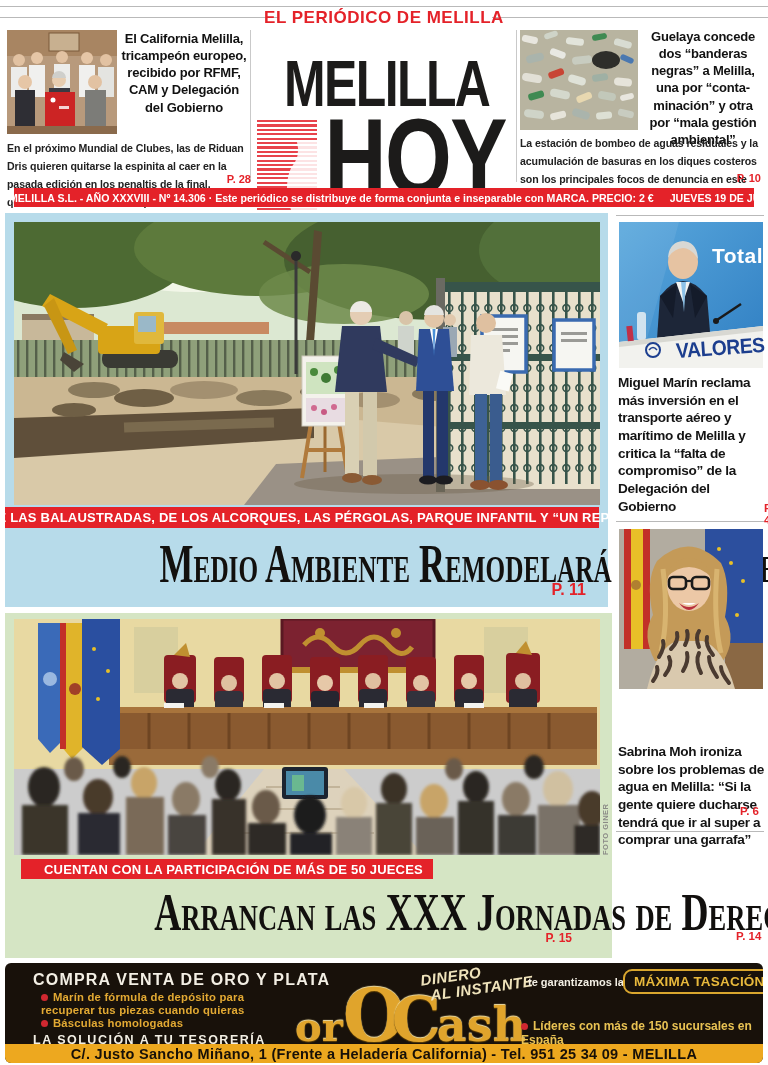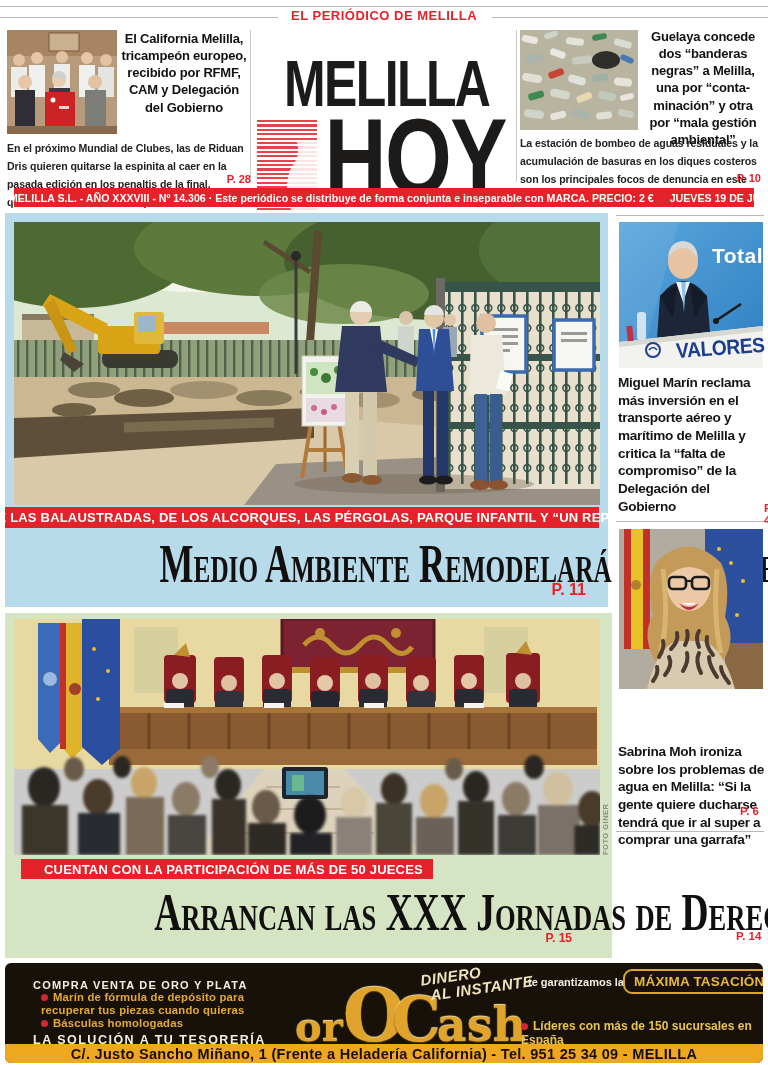--- a/index.html
+++ b/index.html
@@ -5,21 +5,21 @@
   * { margin:0; padding:0; box-sizing:border-box; }
   body { background:#e9e9e9; font-family:"Liberation Sans", sans-serif; }
   #page { position:relative; width:768px; height:1065px; background:#fff; margin:0 auto; overflow:hidden; }
 
   .abs { position:absolute; }
   .rule-h { position:absolute; background:#b9b9b9; height:1px; }
   .rule-v { position:absolute; background:#c9c9c9; width:1px; }
 
   
   .tagline { position:absolute; top:8px; left:0; width:768px; text-align:center;
-             color:#e42229; font-weight:bold; font-size:13px; letter-spacing:.5px; }
+             color:#e42229; font-weight:bold; font-size:17px; letter-spacing:.5px; }
 
   
   .mini-headline { font-weight:bold; font-size:13px; line-height:1.32; text-align:center; color:#111; letter-spacing:-.2px; }
   .summary { font-weight:bold; font-size:10.6px; line-height:1.3; color:#222; letter-spacing:-.1px; }
   .pref { color:#e42229; font-weight:bold; font-size:11px; }
 
   
   .mast-line1 { position:absolute; top:26px; left:0; width:262px; text-align:center; }
   .mast-line1 span, .mast-line2 span.word { display:inline-block; font-weight:900; color:#1c1b1a;
       transform:scaleX(.78); transform-origin:center; letter-spacing:-2px; white-space:nowrap; }
@@ -53,21 +53,21 @@
   .photo-credit { position:absolute; color:#8a8a86; font-size:7.5px; font-weight:bold;
       transform:rotate(-90deg); transform-origin:left top; letter-spacing:.5px; white-space:nowrap; }
 
   
   .ov-todo { position:absolute; color:#fff; font-weight:bold; font-size:21px; letter-spacing:.5px; }
   .ov-valores { position:absolute; color:#1c3e8e; font-weight:900; font-size:21px; letter-spacing:-.5px;
       transform:rotate(-4deg) scaleX(.92); }
 
   
   .ad { position:absolute; left:5px; top:963px; width:758px; height:100px; background:#18110a; border-radius:6px; overflow:hidden; }
-  .ad-title { position:absolute; left:28px; top:8px; color:#f3efe4; font-weight:bold; font-size:11px; letter-spacing:1.2px;margin-top:8px; }
+  .ad-title { position:absolute; left:28px; top:8px; color:#f3efe4; font-weight:bold; font-size:16px; letter-spacing:1.2px; }
   .ad-bullet { position:absolute; color:#e2a933; font-weight:bold; font-size:11.3px; line-height:1.15; letter-spacing:.2px; }
   .ad-bullet .dot, .ad-bullet-w .dot { display:inline-block; width:7px; height:7px; border-radius:50%; background:#d02830; margin-right:5px; }
   .ad-tagline { position:absolute; left:28px; top:70px; color:#f3efe4; font-weight:bold; font-size:12.5px; letter-spacing:1.5px; }
   .ad-logo { position:absolute; left:290px; top:10px; width:240px; color:#e0a42c; font-family:"DejaVu Serif", serif; font-weight:bold;
       text-shadow:0 1px 1px #5d3f06, 0 -1px 1px #f8e6a8; white-space:nowrap; }
   .ad-logo .p1 { font-size:40px; }
   .ad-logo .p2 { font-size:72px; letter-spacing:-6px; }
   .ad-logo .p3 { font-size:62px; margin-left:-8px; }
   .ad-logo .p4 { font-size:46px; margin-left:-4px; }
   .ad-slogan { position:absolute; left:416px; top:2px; color:#efe3bb; font-weight:bold; font-style:italic; font-size:15px;

